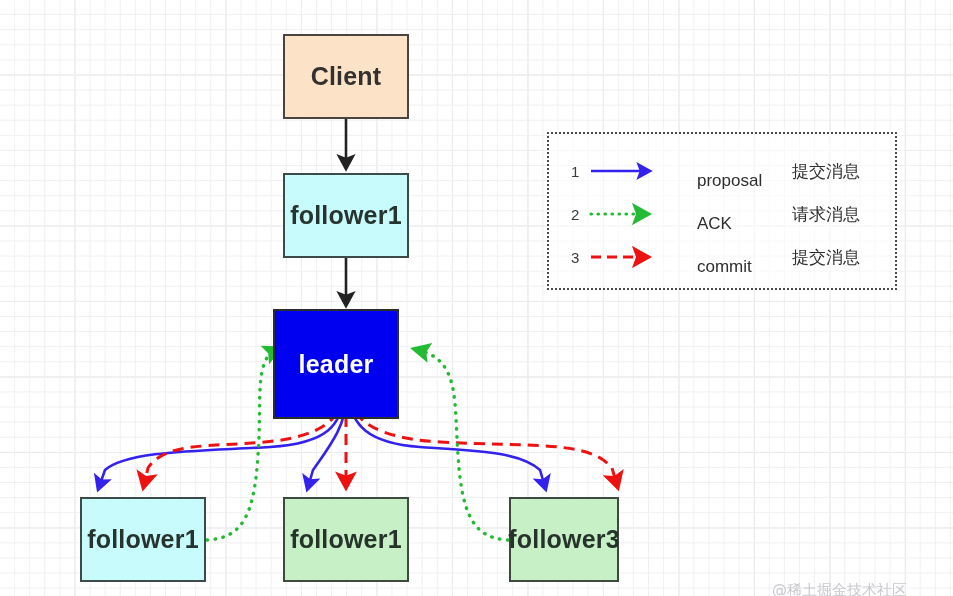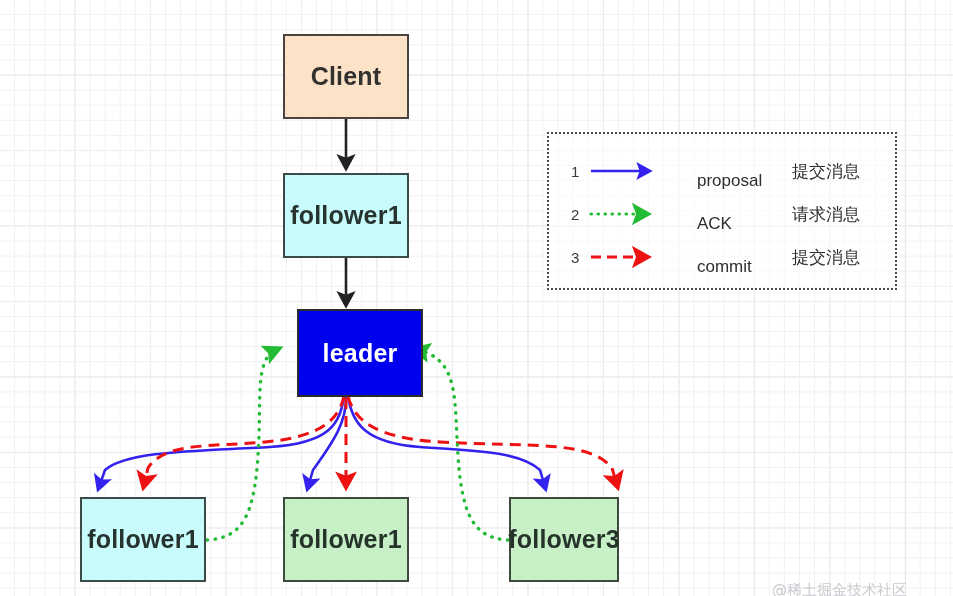--- a/index.html
+++ b/index.html
@@ -156,21 +156,21 @@
   </svg>
 
   <div class="node client" style="left:283px; top:34px; width:126px; height:85px;">
     <span>Client</span>
   </div>
 
   <div class="node cyan" style="left:283px; top:173px; width:126px; height:85px;">
     <span>follower1</span>
   </div>
 
-  <div class="node leader" style="left:297px; top:309px; width:126px; height:88px;">
+  <div class="node leader" style="left:273px; top:309px; width:126px; height:110px;">
     <span>leader</span>
   </div>
 
   <div class="node cyan" style="left:80px; top:497px; width:126px; height:85px;">
     <span>follower1</span>
   </div>
 
   <div class="node green" style="left:283px; top:497px; width:126px; height:85px;">
     <span>follower1</span>
   </div>

